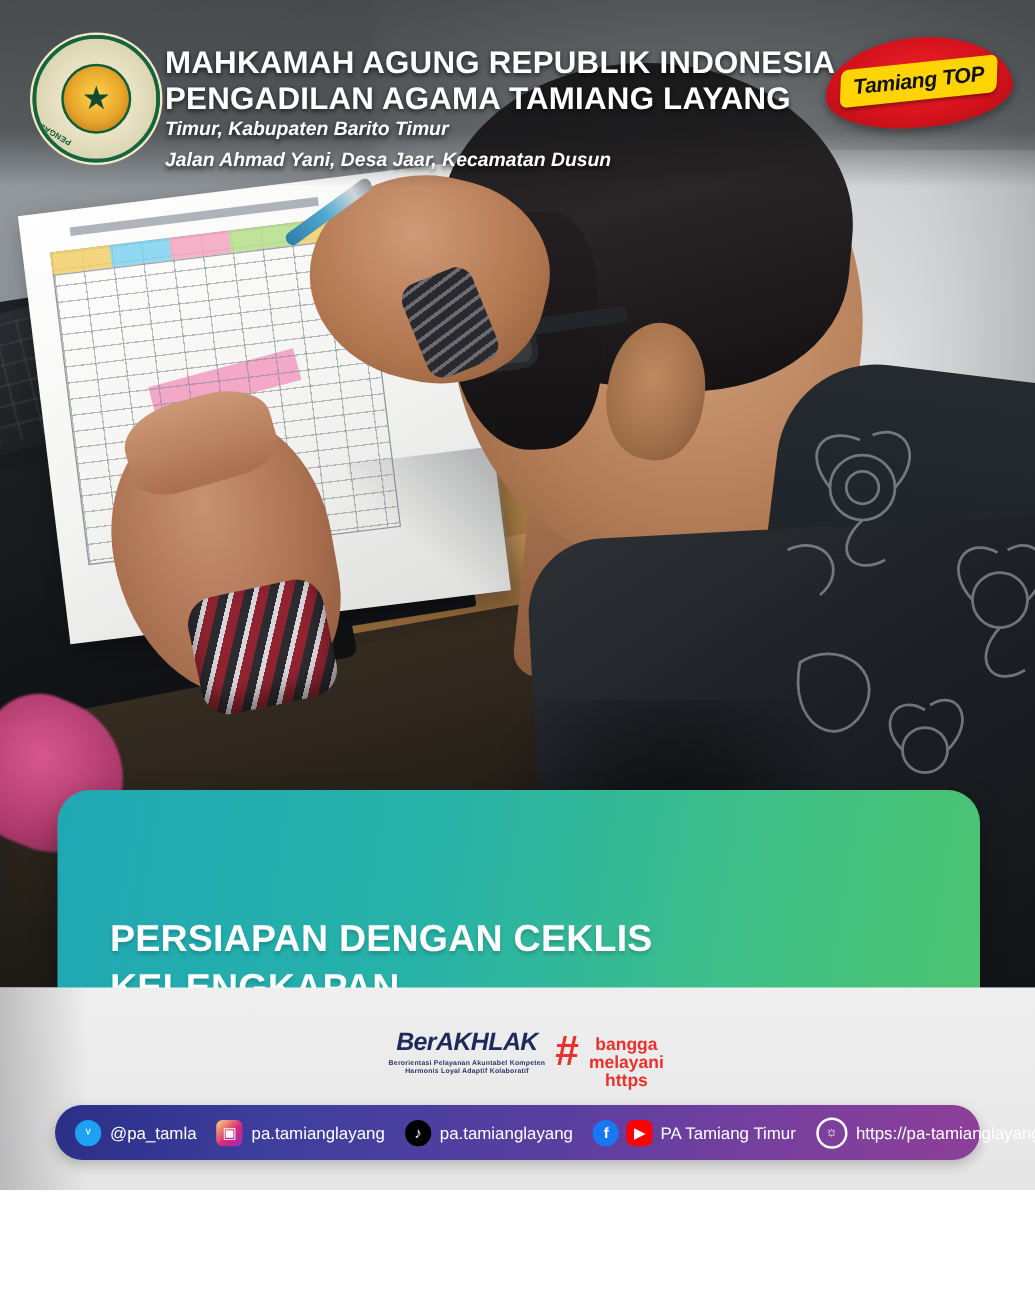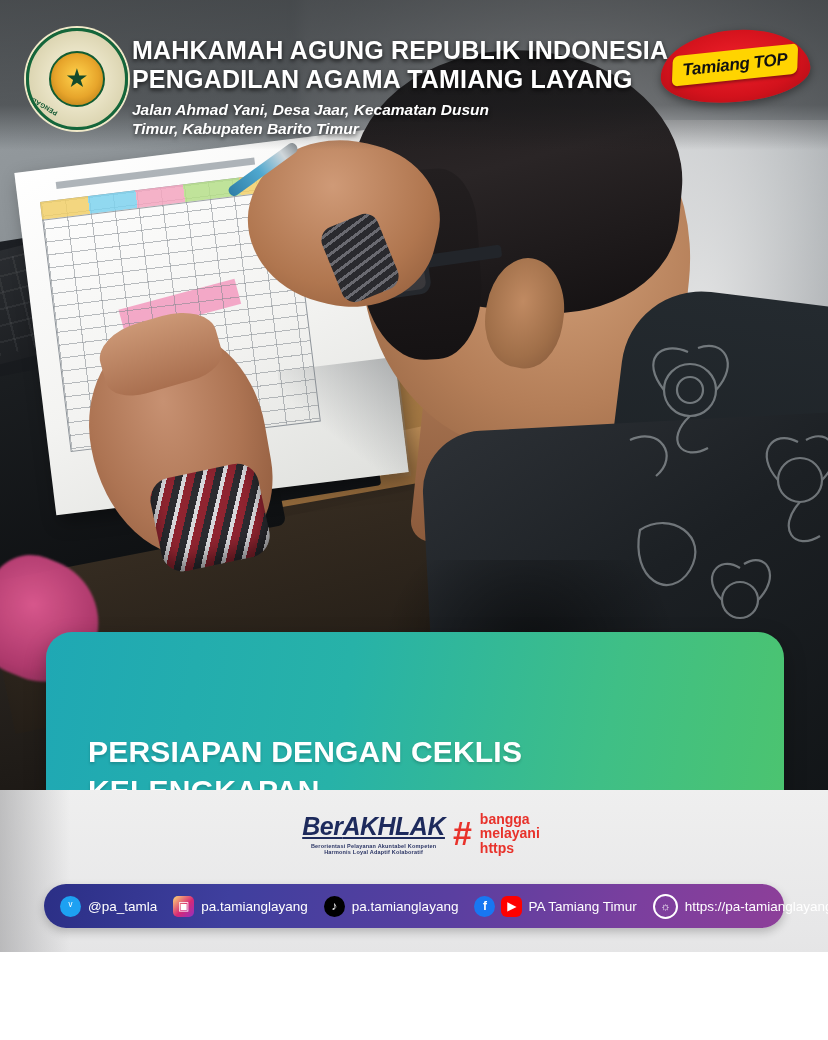--- a/index.html
+++ b/index.html
@@ -479,37 +479,37 @@
     width: 230px;
     text-align: center;
   }
   .ber-row {
     display: flex;
     align-items: center;
     justify-content: center;
     gap: 8px;
   }
   .ber-word {
-    font-size: 25px;
+    font-size: 20px;
     font-weight: bold;
     color: #1d2a5c;
     letter-spacing: -0.5px;
     font-style: italic;
-    text-decoration: underline;
   }
   .ber-word .ak { color: #1d2a5c; }
   .hash {
     font-size: 34px;
     font-weight: bold;
     color: #e8322b;
     line-height: 0.8;
   }
   .bmb {
-    text-align: left;
+    text-align: center;
     line-height: 1.02;
+    margin-top: 16px;
   }
   .bmb div {
     font-size: 14px;
     font-weight: bold;
     color: #e8322b;
   }
   .ber-sub {
     margin-top: 2px;
     font-size: 5.5px;
     color: #2a3464;
@@ -648,22 +648,22 @@
       <div class="logo-ring-text">
         <span style="transform:rotate(-150deg) translate(0,-44px)">PENGADILAN AGAMA TAMIANG LAYANG</span>
       </div>
       <div class="logo-inner"></div>
       <div class="logo-star">★</div>
     </div>
 
     <div class="header-text">
       <div class="inst-1">MAHKAMAH AGUNG REPUBLIK INDONESIA</div>
       <div class="inst-2">PENGADILAN AGAMA TAMIANG LAYANG</div>
+      <div class="inst-addr" style="margin-top:0">Timur, Kabupaten Barito Timur</div>
       <div class="inst-addr">Jalan Ahmad Yani, Desa Jaar, Kecamatan Dusun</div>
-      <div class="inst-addr" style="margin-top:0">Timur, Kabupaten Barito Timur</div>
     </div>
 
     <div class="badge">
       <div class="badge-red"></div>
       <div class="badge-yellow"></div>
       <div class="badge-label">Tamiang TOP</div>
     </div>
   </div>
 
   <div class="title-band">

